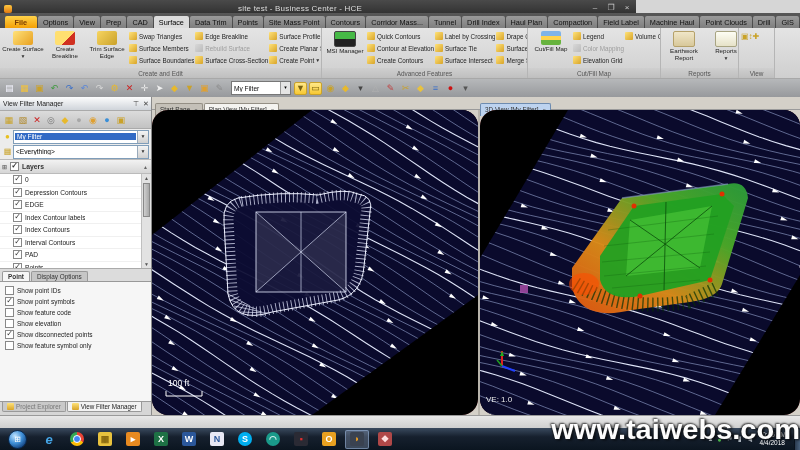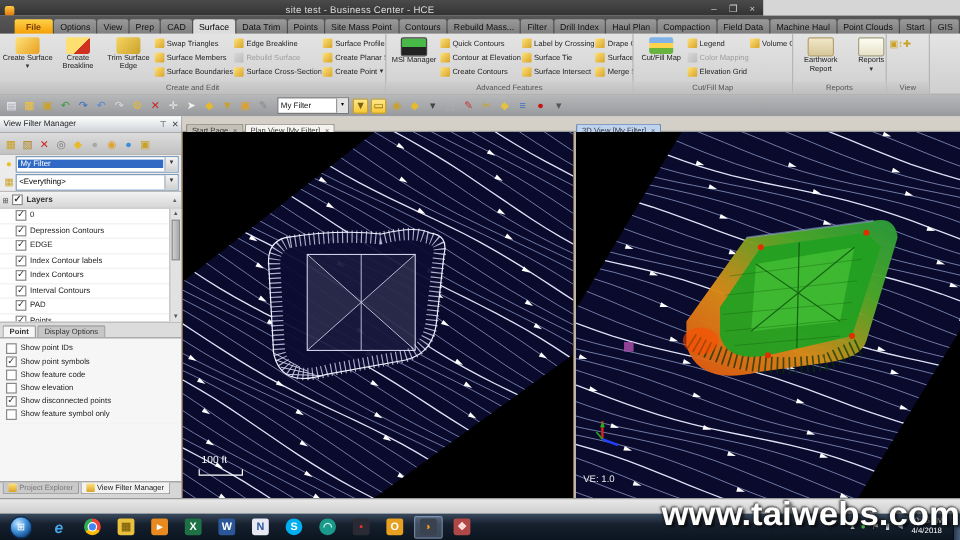--- a/index.html
+++ b/index.html
@@ -106,21 +106,21 @@
   #doc-area{flex:1;display:flex;flex-direction:column;background:#d4d0c8;position:relative;}
   #tabstrip{height:13px;background:#d4d0c8;position:relative;border-bottom:1px solid #9a9a9a;box-sizing:border-box;}
   .doc-tab{position:static;display:inline-flex;align-items:center;height:12px;padding:0 4px;font-size:6.4px;color:#333;
            background:#c4c0b8;border:1px solid #948f85;border-bottom:none;border-radius:2px 2px 0 0;margin-right:1px;white-space:nowrap;}
   .doc-tab.active{background:#f4f3f0;}
   .doc-tab.active-blue{background:#bdd3ef;border-color:#6e8cb0;}
   .doc-tab .tclose{margin-left:4px;font-size:6px;color:#555;}
   #tabs-left{position:absolute;left:3px;top:1px;}
   #tabs-right{position:absolute;left:328px;top:1px;}
   #views{flex:1;display:flex;}
-  .viewport{position:relative;background:#a16207;overflow:hidden;}
+  .viewport{position:relative;background:#fca5a5;overflow:hidden;border-radius:16px;}
   #plan-view{width:326px;flex:none;}
   #view-divider{width:2px;background:#b8b4ac;flex:none;}
   #iso-view{flex:1;}
   .viewport svg{position:absolute;left:0;top:0;}
   
   #statusbar{position:absolute;left:0;top:415px;width:800px;height:13px;background:linear-gradient(#e8e8e8,#cfcfcf);
              border-top:1px solid #9a9a9a;box-sizing:border-box;}
   
   #taskbar{position:absolute;left:0;top:428px;width:800px;height:22px;
            background:linear-gradient(#3a4a5e,#16202e 40%,#0b1520);display:flex;align-items:center;}
@@ -162,29 +162,29 @@
         <div class="rtab accent">File</div>
         <div class="rtab">Options</div>
         <div class="rtab">View</div>
         <div class="rtab">Prep</div>
         <div class="rtab">CAD</div>
         <div class="rtab active">Surface</div>
         <div class="rtab">Data Trim</div>
         <div class="rtab">Points</div>
         <div class="rtab">Site Mass Point</div>
         <div class="rtab">Contours</div>
-        <div class="rtab">Rebuild Mass...</div>
-        <div class="rtab">Filter</div>
+        <div class="rtab">Corridor Mass...</div>
+        <div class="rtab">Tunnel</div>
         <div class="rtab">Drill Index</div>
         <div class="rtab">Haul Plan</div>
         <div class="rtab">Compaction</div>
-        <div class="rtab">Field Data</div>
+        <div class="rtab">Field Label</div>
         <div class="rtab">Machine Haul</div>
         <div class="rtab">Point Clouds</div>
-        <div class="rtab">Start</div>
+        <div class="rtab">Drill</div>
         <div class="rtab">GIS</div>
       </div>
     <div id="tab-extras">
       <div id="ribbon-collapse">^</div>
       <div id="ribbon-help">?</div>
     </div>
   </div>
 
   <div id="ribbon">
       <div class="rgroup" style="width: 322px;">

